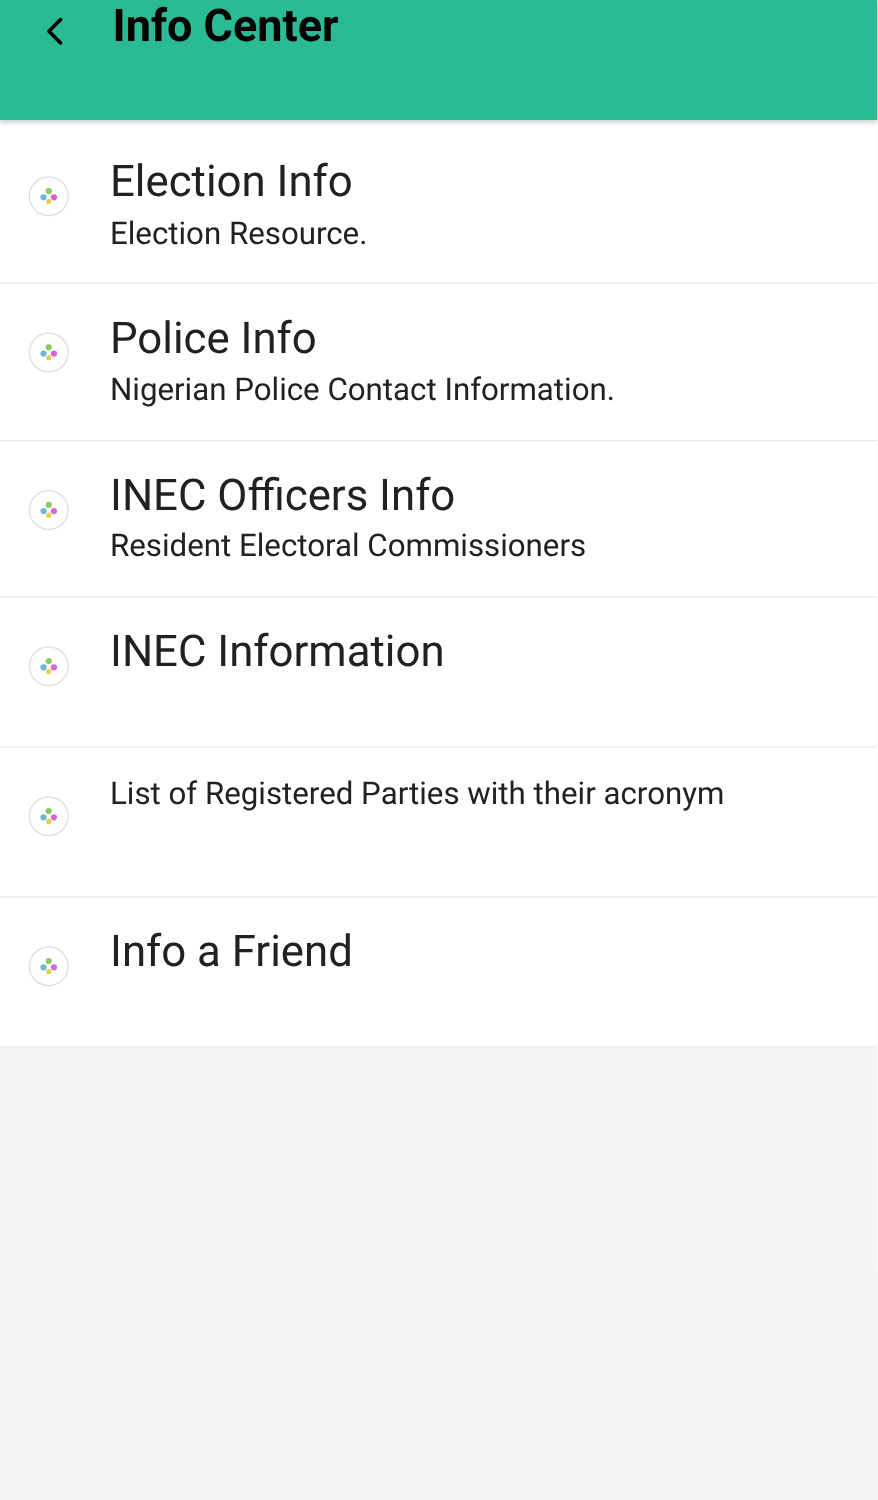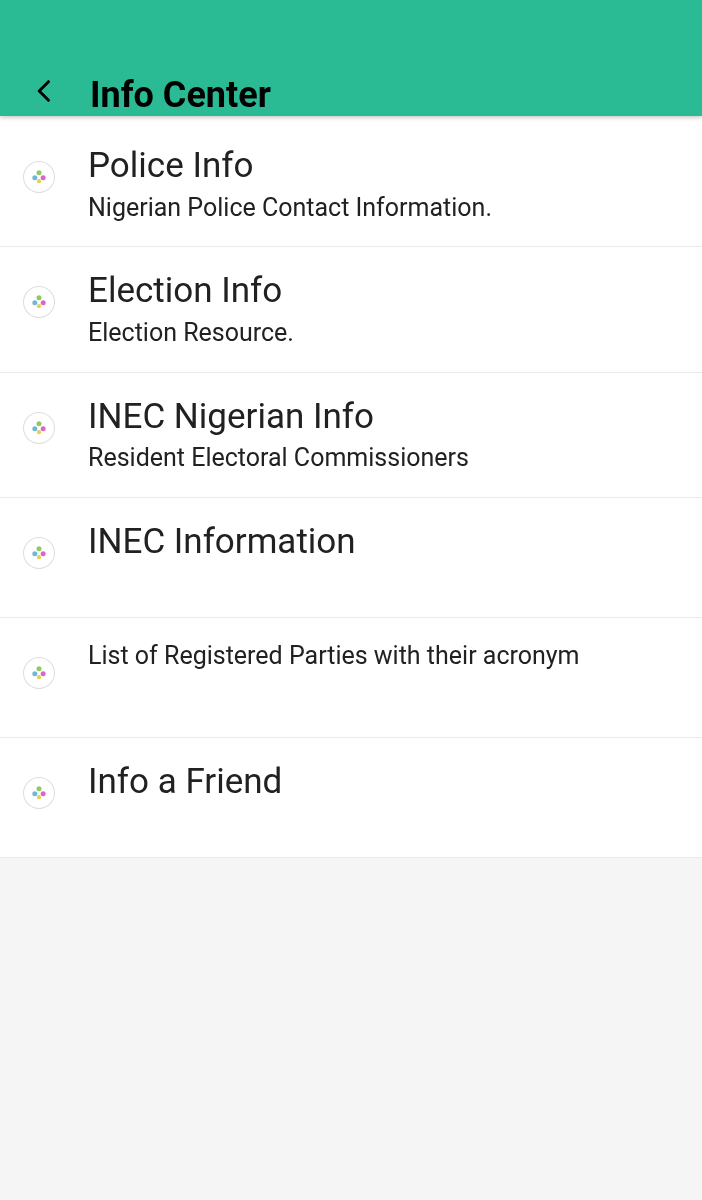--- a/index.html
+++ b/index.html
@@ -9,23 +9,23 @@
     }
     body {
       font-family: -apple-system, BlinkMacSystemFont, 'Segoe UI', Roboto, Helvetica, Arial, sans-serif;
       width: 702px;
       height: 1200px;
       background: #f5f5f5;
       overflow: hidden;
     }
     .app-bar {
       background: #2bbb94;
-      height: 116px;
+      height: 96px;
       display: flex;
-      align-items: flex-end;
+      align-items: flex-start;
       padding: 0 20px;
       box-shadow: 0 2px 4px rgba(0,0,0,0.2);
       position: relative;
       z-index: 1;
     }
     .back-button {
       width: 50px;
       height: 50px;
       display: flex;
       align-items: center;
@@ -108,51 +108,51 @@
   <div class="list-item">
     <div class="item-icon">
       <svg viewBox="0 0 24 24">
         <circle cx="12" cy="7" r="3" fill="#8fc966"></circle>
         <circle cx="7" cy="13" r="3" fill="#6fb8d4"></circle>
         <circle cx="17" cy="13" r="3" fill="#d966c9"></circle>
         <circle cx="12" cy="17" r="2.5" fill="#e6d04a"></circle>
       </svg>
     </div>
     <div class="item-text">
+      <div class="item-title">Election Info</div>
+      <div class="item-subtitle">Election Resource.</div>
+    </div>
+  </div>
+
+  <div class="list-item">
+    <div class="item-icon">
+      <svg viewBox="0 0 24 24">
+        <circle cx="12" cy="7" r="3" fill="#8fc966"></circle>
+        <circle cx="7" cy="13" r="3" fill="#6fb8d4"></circle>
+        <circle cx="17" cy="13" r="3" fill="#d966c9"></circle>
+        <circle cx="12" cy="17" r="2.5" fill="#e6d04a"></circle>
+      </svg>
+    </div>
+    <div class="item-text">
       <div class="item-title">Police Info</div>
       <div class="item-subtitle">Nigerian Police Contact Information.</div>
     </div>
   </div>
 
   <div class="list-item">
     <div class="item-icon">
       <svg viewBox="0 0 24 24">
         <circle cx="12" cy="7" r="3" fill="#8fc966"></circle>
         <circle cx="7" cy="13" r="3" fill="#6fb8d4"></circle>
         <circle cx="17" cy="13" r="3" fill="#d966c9"></circle>
         <circle cx="12" cy="17" r="2.5" fill="#e6d04a"></circle>
       </svg>
     </div>
     <div class="item-text">
-      <div class="item-title">Election Info</div>
-      <div class="item-subtitle">Election Resource.</div>
-    </div>
-  </div>
-
-  <div class="list-item">
-    <div class="item-icon">
-      <svg viewBox="0 0 24 24">
-        <circle cx="12" cy="7" r="3" fill="#8fc966"></circle>
-        <circle cx="7" cy="13" r="3" fill="#6fb8d4"></circle>
-        <circle cx="17" cy="13" r="3" fill="#d966c9"></circle>
-        <circle cx="12" cy="17" r="2.5" fill="#e6d04a"></circle>
-      </svg>
-    </div>
-    <div class="item-text">
-      <div class="item-title">INEC Nigerian Info</div>
+      <div class="item-title">INEC Officers Info</div>
       <div class="item-subtitle">Resident Electoral Commissioners</div>
     </div>
   </div>
 
   <div class="list-item">
     <div class="item-icon">
       <svg viewBox="0 0 24 24">
         <circle cx="12" cy="7" r="3" fill="#8fc966"></circle>
         <circle cx="7" cy="13" r="3" fill="#6fb8d4"></circle>
         <circle cx="17" cy="13" r="3" fill="#d966c9"></circle>

